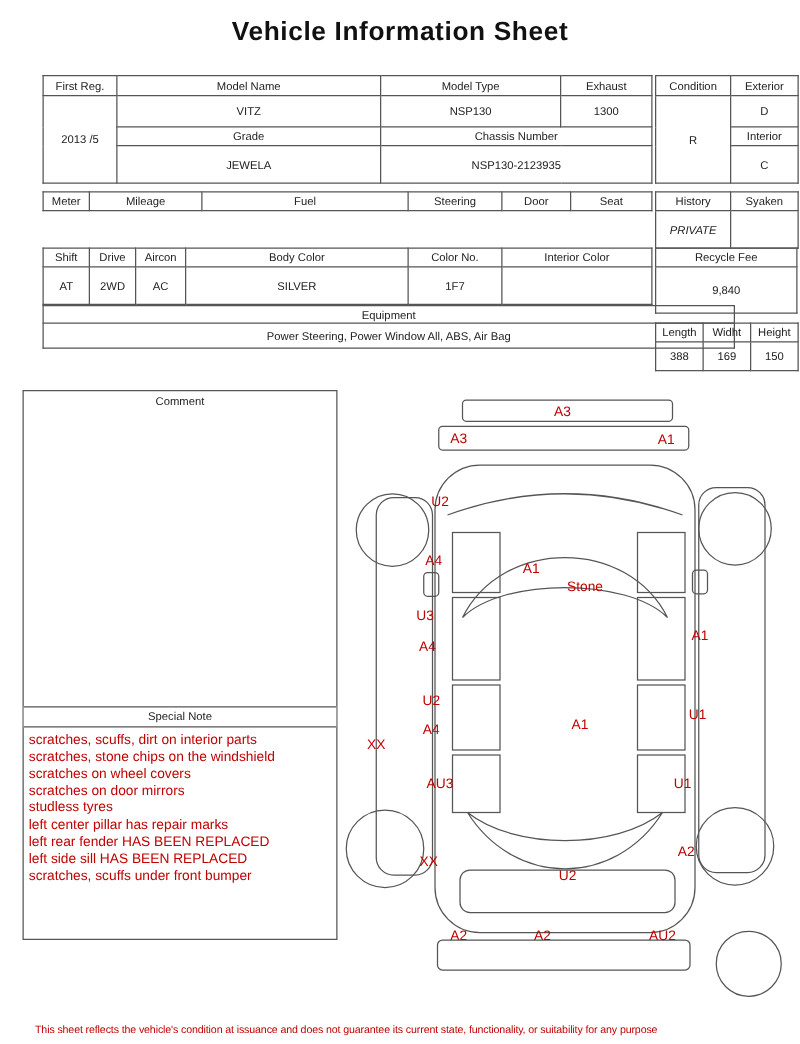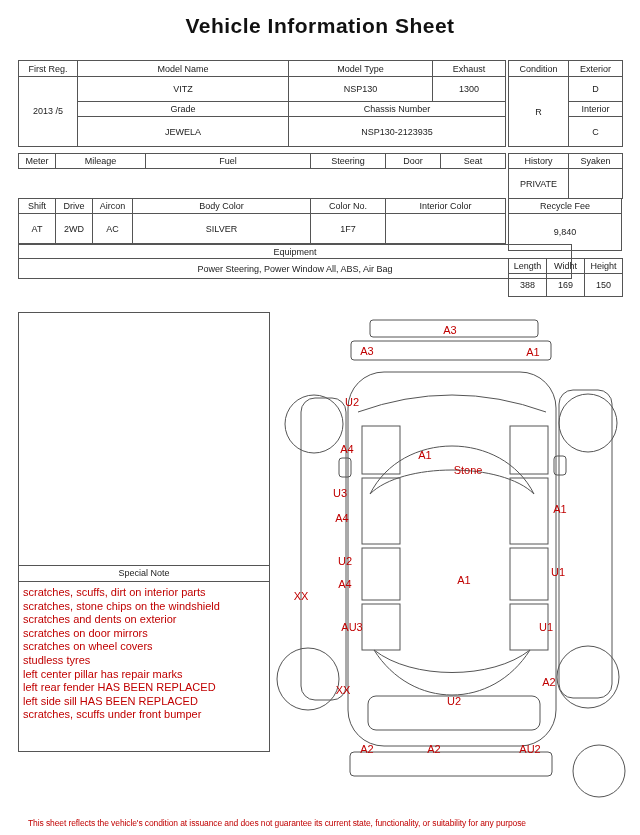--- a/index.html
+++ b/index.html
@@ -11,29 +11,29 @@
   .sheet{
     position:relative;width:640px;height:835px;background:#fff;
     font-family:"Liberation Sans","DejaVu Sans",sans-serif;color:var(--ink);
     overflow:hidden;
   }
   .title{
     position:absolute;top:14px;left:0;width:100%;text-align:center;
     font-size:21px;font-weight:600;letter-spacing:.5px;color:#111;margin:0;
   }
   table.tbl{
-    position:absolute;border-collapse:collapse;table-layout:fixed;
+    position:absolute;border-collapse:collapse;table-layout:fixed;margin-left:16px;
   }
   table.tbl td{
     border:1px solid var(--line);padding:0;text-align:center;vertical-align:middle;
     font-size:9px;color:#222;overflow:hidden;white-space:nowrap;
   }
   td.val{color:var(--red);font-size:15px;}
   td.v14{font-size:14px;} td.v13{font-size:13px;} td.v12{font-size:12px;}
-  td.v11{font-size:11px;} td.v10{font-size:10px;}
+  td.v11{font-size:11px;} td.v10{font-size:10px;font-style:italic;}
   td.left{text-align:left;padding-left:4px;}
   td.firstreg{white-space:pre-line;line-height:1.15;text-align:left;padding-left:5px;font-size:15px;}
   
   .comment-box{
     position:absolute;left:18px;top:312px;width:250px;height:438px;
     border:1px solid var(--line);
   }
   .box-header{
     position:absolute;top:3px;left:0;width:100%;text-align:center;font-size:9px;color:#222;
   }
@@ -230,28 +230,28 @@
     </tr>
     <tr style="height:23px">
       <td class="val v13">388</td>
       <td class="val v13">169</td>
       <td class="val v13">150</td>
     </tr>
   </tbody>
     </table>
 
   <div class="comment-box">
+    <div class="box-header">Comment</div>
     <div class="comment-body"></div>
     <div class="sn-header">Special Note</div>
     <div class="special-note-list">
         <div class="note-line">scratches, scuffs, dirt on interior parts</div>
         <div class="note-line">scratches, stone chips on the windshield</div>
-        <div class="note-line">scratches and dents on exterior</div>
+        <div class="note-line">scratches on wheel covers</div>
         <div class="note-line">scratches on door mirrors</div>
-        <div class="note-line">scratches on wheel covers</div>
         <div class="note-line">studless tyres</div>
         <div class="note-line">left center pillar has repair marks</div>
         <div class="note-line">left rear fender HAS BEEN REPLACED</div>
         <div class="note-line">left side sill HAS BEEN REPLACED</div>
         <div class="note-line">scratches, scuffs under front bumper</div>
       </div>
   </div>
 
   <div class="diagram">
     <svg width="365" height="492" viewBox="0 0 365 492" fill="none" stroke="#555" stroke-width="1">

